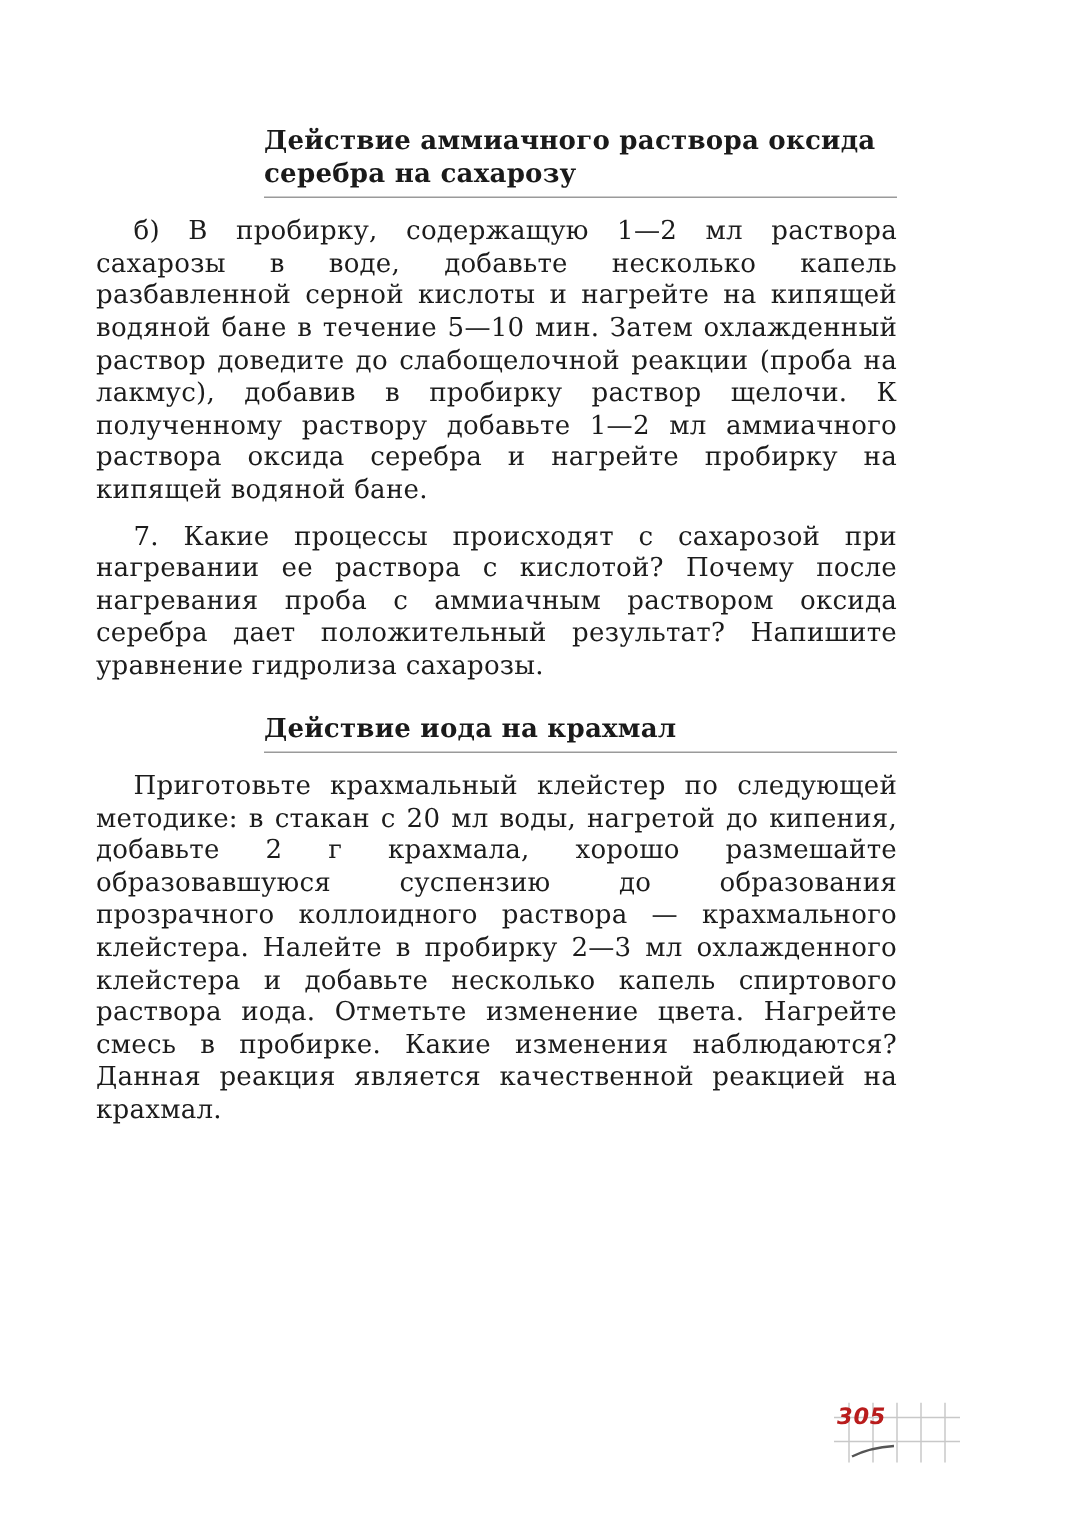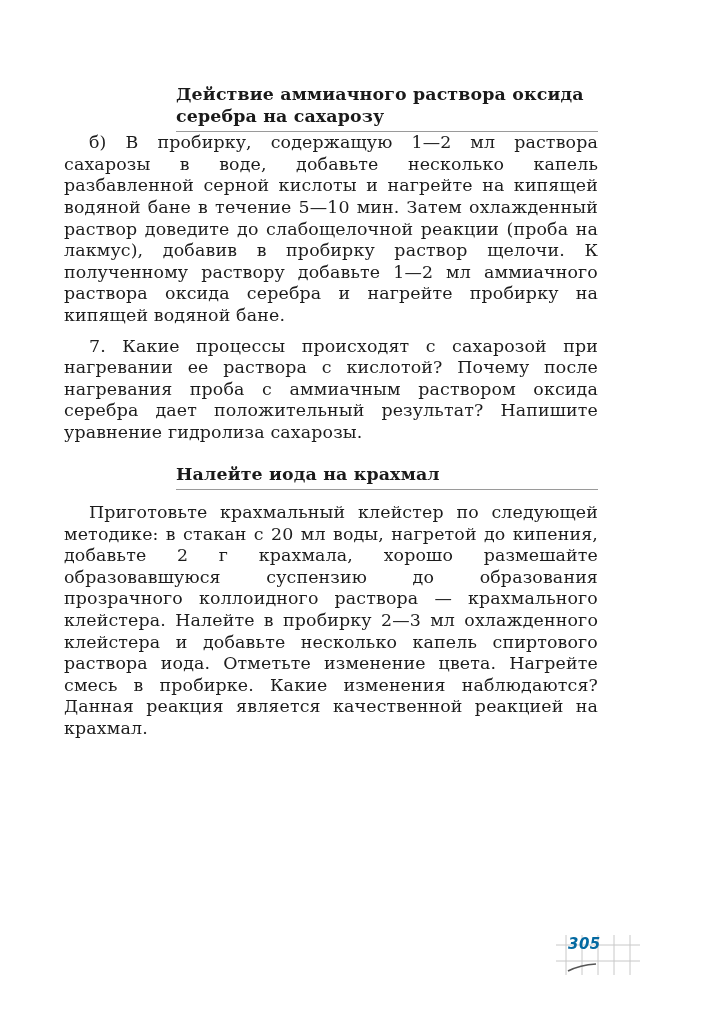--- a/index.html
+++ b/index.html
@@ -11,31 +11,31 @@
     letter-spacing:0.15px;
   }
   p { margin:0; text-align:justify; text-indent:25px; hyphens:manual; }
   .heading {
     margin-left:112px; width:422px;
     font-family:"DejaVu Serif","Liberation Serif",serif;
     font-weight:bold; font-size:17.4px; line-height:21.6px;
     border-bottom:1.5px solid #9a9a9a; padding-bottom:4px;
     text-indent:0; color:#1a1a1a;
   }
-  .h1-wrap { margin-top:21px; }
+  .h1-wrap { margin-top:21px; margin-bottom:12px; }
   .h2-wrap { margin-top:20px; margin-bottom:12px; }
   .para-gap { height:9px; }
   .pagenum {
     position:absolute; left:556px; top:935px; width:84px; height:44px;
   }
   .pagenum .grid { position:absolute; inset:0; }
   .pagenum .num {
-    position:absolute; left:12px; top:0px;
+    position:absolute; left:2px; top:0px;
     font-family:"DejaVu Sans","Liberation Sans",sans-serif;
-    font-style:italic; font-weight:bold; font-size:15px; color:#0369a1;
+    font-style:italic; font-weight:bold; font-size:15px; color:#b91c1c;
     letter-spacing:0.5px;
   }
 </style>
 </head>
 <body>
 
 <div class="page">
 
 
   <div class="h1-wrap">
@@ -46,21 +46,21 @@
   </div>
 
   <p>б) В пробирку, содержащую 1—2 мл раствора сахарозы в воде, добавьте несколько капель разбавленной серной кислоты и нагрейте на кипящей водяной бане в течение 5—10 мин. Затем охлажденный раствор доведите до слабощелочной реакции (проба на лакмус), добавив в пробирку раствор щелочи. К полученному раствору добавьте 1—2 мл аммиачного раствора оксида серебра и нагрейте пробирку на кипящей водяной бане.</p>
 
   <div class="para-gap"></div>
 
   <p>7. Какие процессы происходят с сахарозой при нагревании ее раствора с кислотой? Почему после нагревания проба с аммиачным раствором оксида серебра дает положительный результат? Напишите уравнение гидролиза сахарозы.</p>
 
   <div class="h2-wrap">
     <div class="heading">
-      <div>Налейте иода на крахмал</div>
+      <div>Действие иода на крахмал</div>
     </div>
   </div>
 
   <p>Приготовьте крахмальный клейстер по следующей методике: в стакан с 20 мл воды, нагретой до кипения, добавьте 2 г крахмала, хорошо размешайте образовавшуюся суспензию до образования прозрачного коллоидного раствора — крахмального клейстера. Налейте в пробирку 2—3 мл охлажденного клейстера и добавьте несколько капель спиртового раствора иода. Отметьте изменение цвета. Нагрейте смесь в пробирке. Какие изменения наблюдаются? Данная реакция является качественной реакцией на крахмал.</p>
 </div>
 
 <div class="pagenum">
   <svg class="grid" width="84" height="44" viewBox="0 0 84 44">
     <g stroke="#c8c8c8" stroke-width="1">
       <line x1="0" y1="10" x2="84" y2="10"></line>

